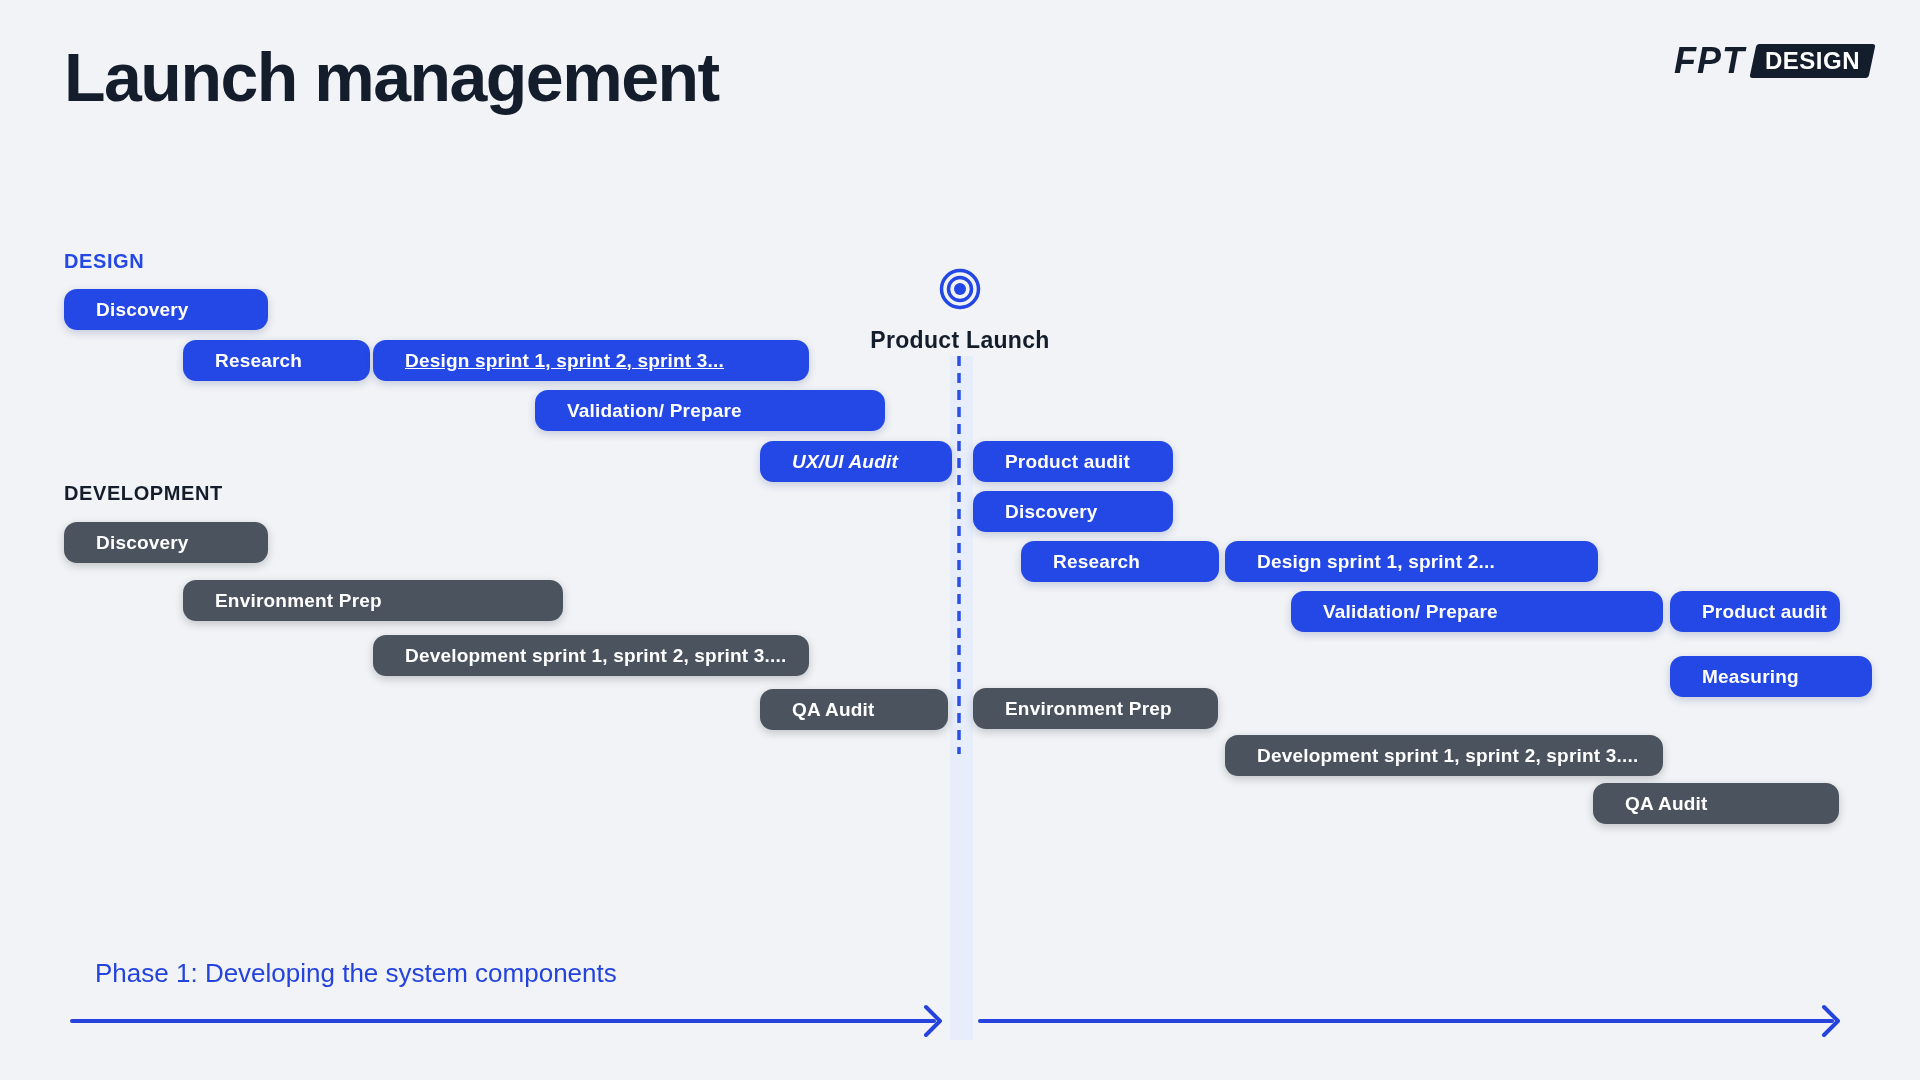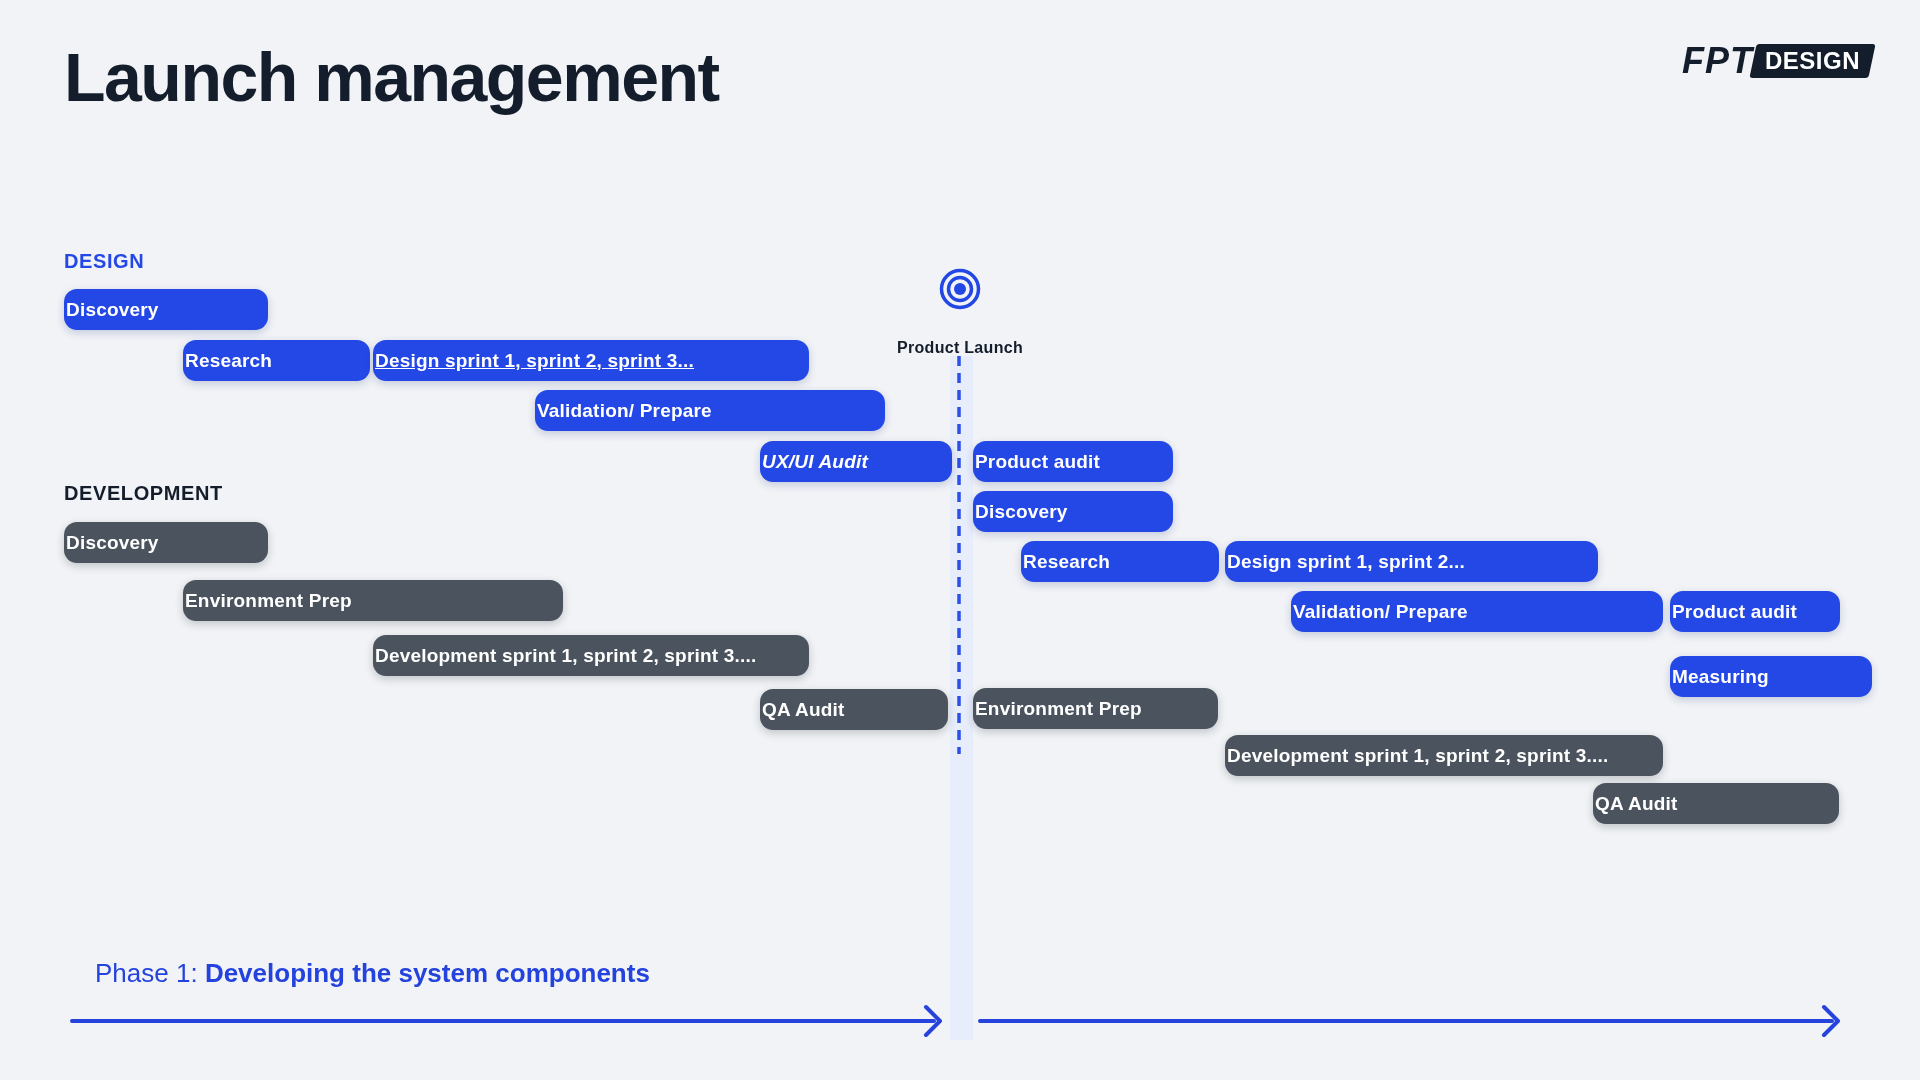--- a/index.html
+++ b/index.html
@@ -12,21 +12,21 @@
   .slide{position:relative;width:1920px;height:1080px;background:var(--bg,#f1f3f6);}
 
   
   .page-title{
     position:absolute;left:64px;top:38px;
     font-size:68px;font-weight:bold;letter-spacing:-1.5px;
     color:var(--dark,#131c2b);
   }
 
   
-  .logo{position:absolute;right:48px;top:40px;display:flex;align-items:center;gap:0;}
+  .logo{position:absolute;right:48px;top:40px;display:flex;align-items:center;gap:8px;}
   .logo-brand{
     font-size:36px;font-weight:bold;font-style:italic;
     letter-spacing:1px;color:var(--dark,#1b2433);
   }
   .logo-badge{
     background:var(--dark,#1b2433);
     transform:skewX(-12deg);
     padding:3px 12px;border-radius:3px;
   }
   .logo-badge span{
@@ -43,38 +43,38 @@
   .divider-band{
     position:absolute;left:950px;top:356px;width:23px;height:684px;
     background:#e7edfb;
   }
   .divider-dashes{position:absolute;left:956px;top:356px;}
 
   
   .launch-icon{position:absolute;left:938px;top:267px;}
   .launch-label{
     position:absolute;left:840px;top:327px;width:240px;text-align:center;
-    font-size:16px;font-weight:bold;color:var(--dark,#1b2430);letter-spacing:0.3px;margin-top:12px;
+    font-size:23px;font-weight:bold;color:var(--dark,#1b2430);letter-spacing:0.3px;
   }
 
   
   .pill{
     position:absolute;height:41px;border-radius:13px;
-    padding-left:2px;box-sizing:border-box;
+    padding-left:32px;box-sizing:border-box;
     display:flex;align-items:center;
     color:#ffffff;font-size:19px;font-weight:bold;letter-spacing:0.2px;
     white-space:nowrap;overflow:hidden;
   }
   .pill.design{background:var(--blue,#2448e6);box-shadow:0 3px 8px rgba(20,40,120,0.20);}
   .pill.development{background:var(--gray,#4b545e);box-shadow:0 3px 8px rgba(25,32,40,0.22);}
 
   
   .phase-label{position:absolute;top:958px;font-size:26px;color:var(--accent,#2443dd);}
   .phase-label .prefix{font-weight:normal;text-align:right;}
-  .phase-label .bold{font-weight:bold;}
+  .phase-label .bold{font-weight:normal;}
   .phase-1-label{left:95px;}
   .phase-2-label{left:1000px;}
   .phase-arrow{position:absolute;top:999px;}
   .phase-1-arrow{left:70px;}
   .phase-2-arrow{left:978px;}
 </style>
 </head>
 <body>
 
 <div class="slide">

